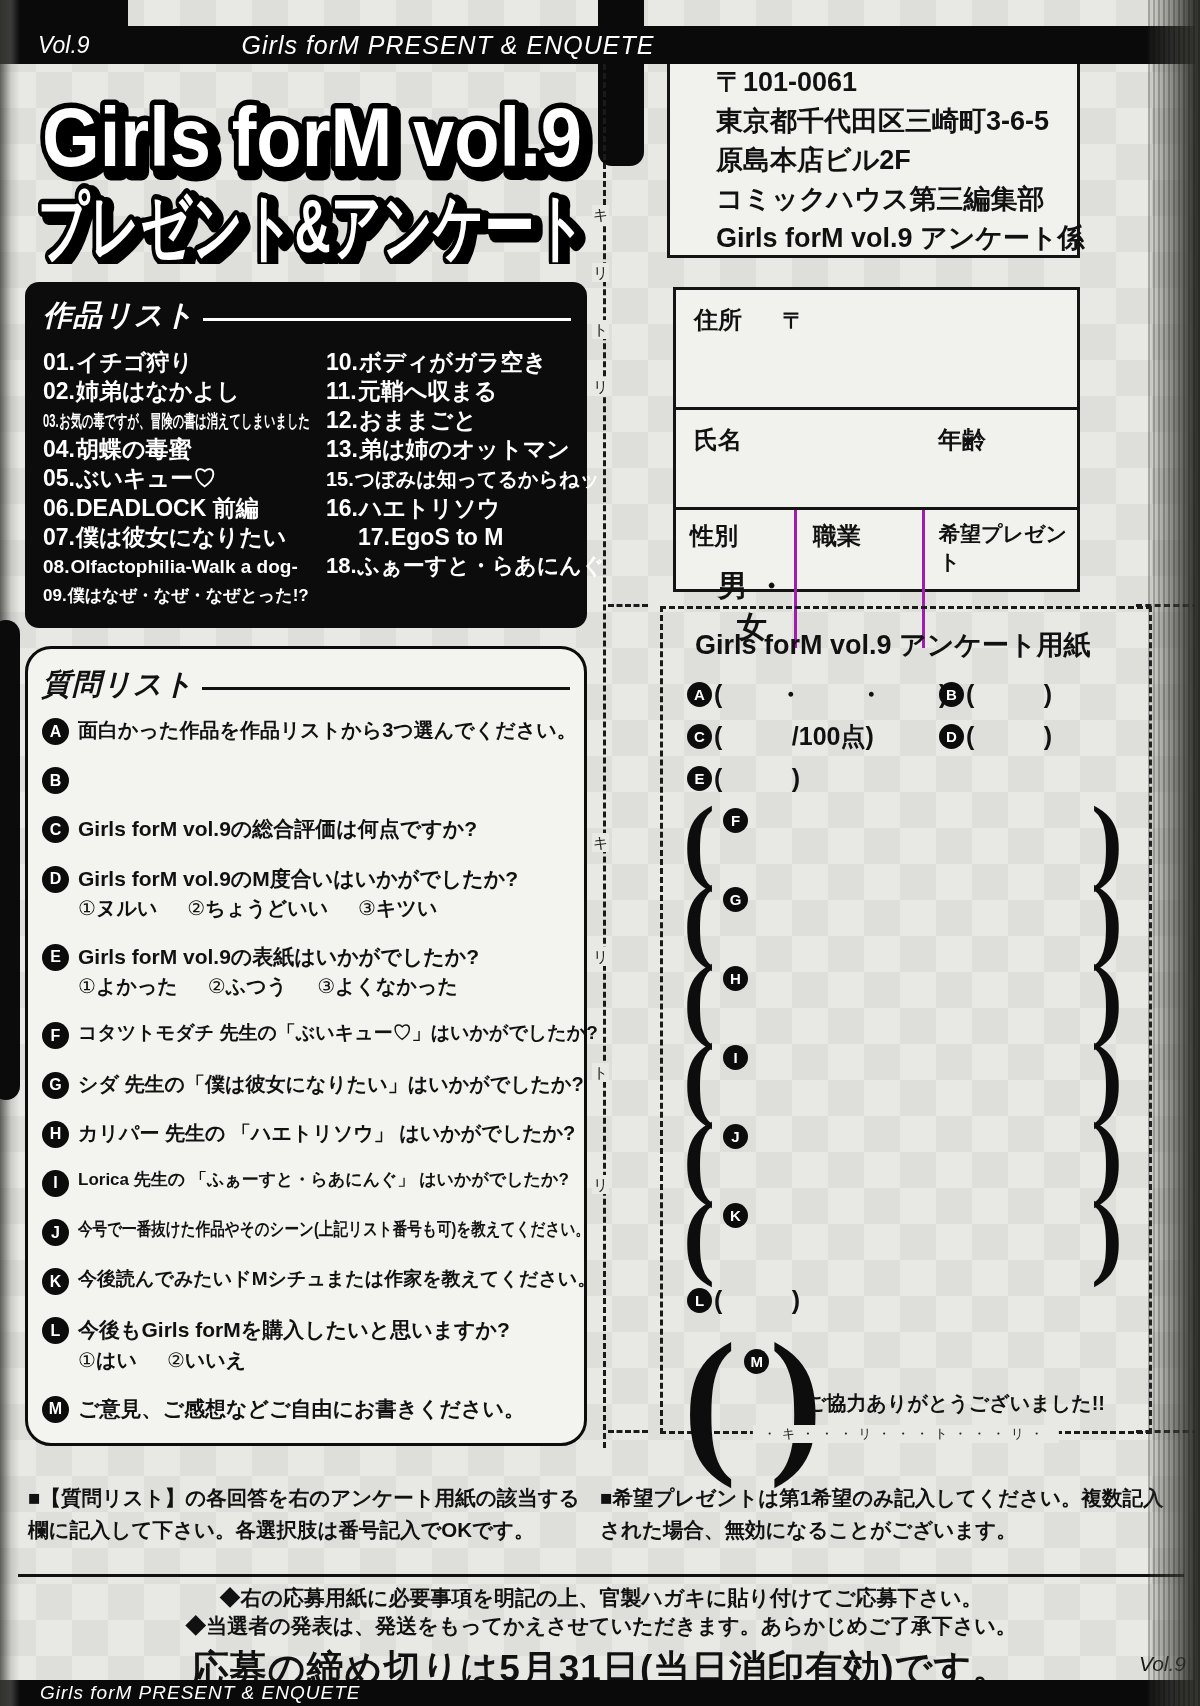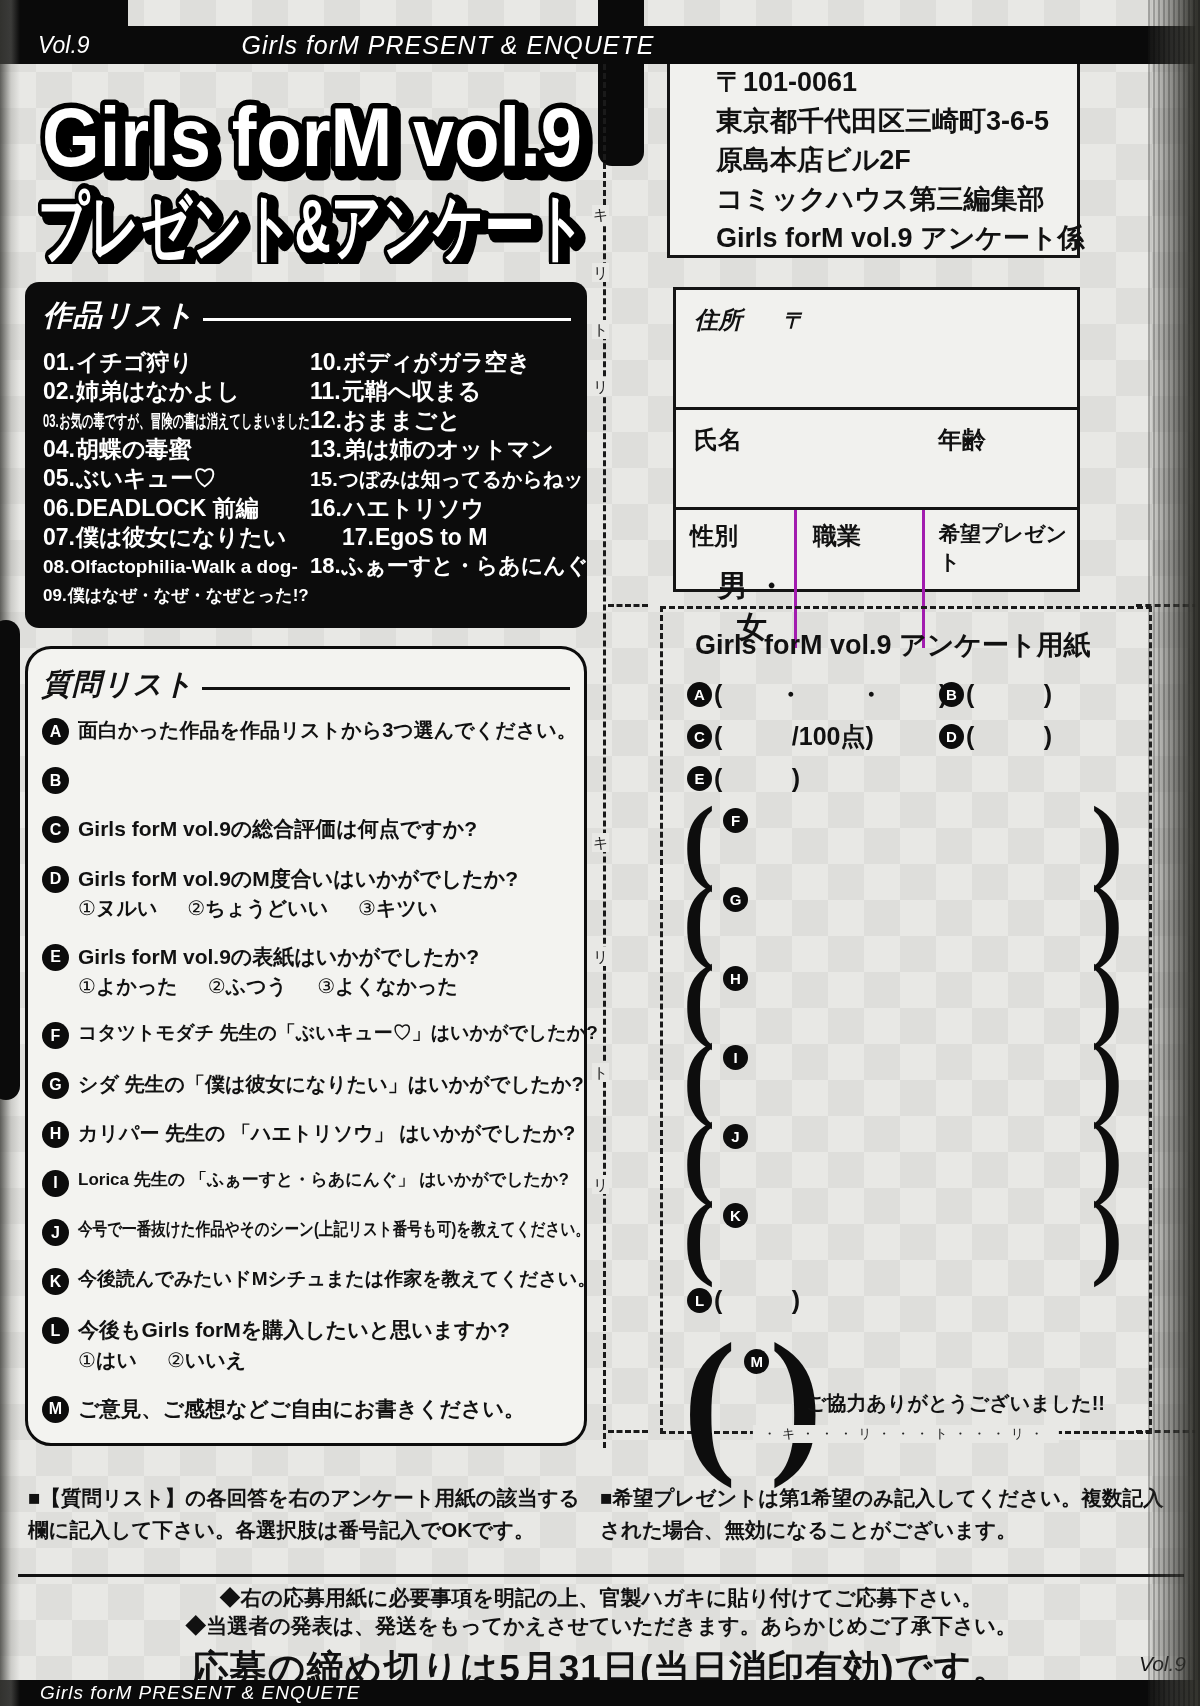--- a/index.html
+++ b/index.html
@@ -34,21 +34,21 @@
   
   .logo-wrap{position:absolute;left:28px;top:74px;width:565px;height:190px;}
 
   
   .works-box{position:absolute;left:25px;top:282px;width:562px;height:346px;background:#0c0c0c;border-radius:14px;
     color:#fff;padding:14px 16px 10px 18px;box-sizing:border-box;z-index:2;}
   .box-head{display:flex;align-items:center;}
   .works-box .box-title{font-style:italic;font-weight:800;font-size:29px;letter-spacing:1px;flex-shrink:0;}
   .works-box .head-line{flex:1;border-top:3.5px solid #fff;margin-left:8px;margin-top:6px;}
   .works-grid{margin-top:12px;display:grid;grid-auto-flow:column;grid-template-rows:repeat(9,1fr);
-    grid-template-columns:263px 1fr;column-gap:4px;height:262px;}
+    grid-template-columns:263px 1fr;column-gap:20px;height:262px;}
   .work-item{display:flex;align-items:center;font-weight:700;white-space:nowrap;line-height:1;}
   .work-no{margin-right:1px;}
 
   
   .questions-box{position:absolute;left:25px;top:646px;width:562px;height:800px;background:#f3f3f0;
     border:3.5px solid #0c0c0c;border-radius:26px;box-sizing:border-box;padding:16px 14px 10px 14px;z-index:2;}
   .questions-box .box-title{font-style:italic;font-weight:800;font-size:29px;letter-spacing:1px;flex-shrink:0;color:#111;}
   .questions-box .head-line{flex:1;border-top:3.5px solid #111;margin-left:8px;margin-top:6px;}
   .q-items{margin-top:12px;height:706px;display:flex;flex-direction:column;justify-content:space-between;}
   .q-item{display:flex;align-items:flex-start;}
@@ -71,21 +71,21 @@
   .address-card{position:absolute;left:667px;top:28px;width:413px;height:230px;background:#f1f1ee;
     border:3px solid #141414;box-sizing:border-box;padding:32px 0 0 46px;z-index:2;}
   .address-line{font-weight:700;font-size:27px;line-height:39px;white-space:nowrap;}
 
   
   .entry-form{position:absolute;left:673px;top:287px;width:407px;height:305px;background:#f1f1ee;
     border:3px solid #141414;box-sizing:border-box;display:grid;grid-template-rows:117px 100px 1fr;z-index:2;}
   .ef-row{position:relative;box-sizing:border-box;}
   .ef-row + .ef-row{border-top:3px solid #141414;}
   .ef-label{font-weight:700;font-size:24px;}
-  .ef-addr{padding:14px 0 4px 18px;font-style:italic;}
+  .ef-addr{padding:14px 0 4px 18px;}
   .ef-addr .postal{margin-left:36px;font-size:22px;}
   .ef-name{padding:14px 0 0 18px;display:flex;}
   .ef-name .age{margin-left:196px;}
   .ef-bottom{display:flex;}
   .ef-cell{box-sizing:border-box;padding:10px 0 0 14px;}
   .ef-cell + .ef-cell{border-left:3px solid #a21caf;}
   .ef-gender{width:118px;}
   .ef-gender .gender-val{margin:14px 0 0 20px;font-weight:700;font-size:30px;text-align:center;}
   .ef-job{width:128px;padding-left:16px;}
   .ef-present{flex:1;}

